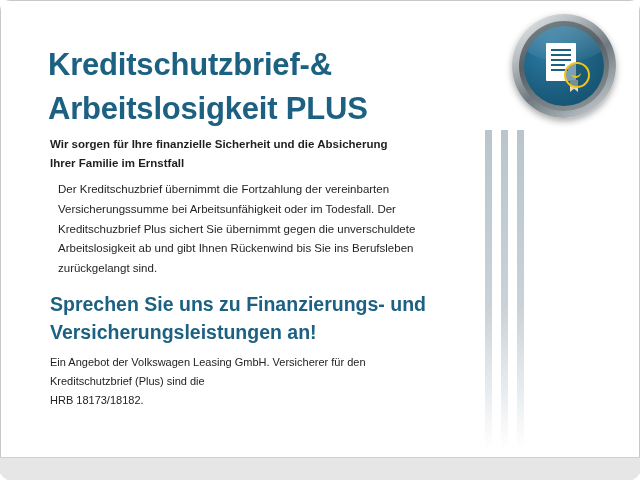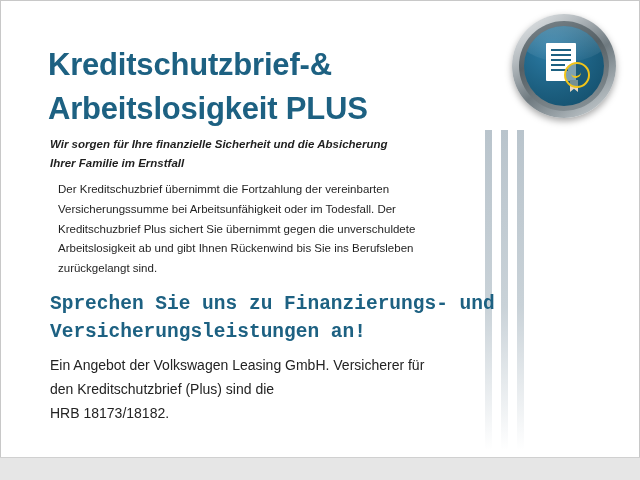--- a/index.html
+++ b/index.html
@@ -13,20 +13,21 @@
     font-family: "Liberation Sans", sans-serif;
     overflow: hidden;
   }
   #slide {
     position: relative;
     width: 640px;
     height: 480px;
     background: #ffffff;
     box-sizing: border-box;
     overflow: hidden;
+    border-radius: 10px;
   }
   
   #frame-border {
     position: absolute;
     left: 0; top: 0;
     width: 640px;
     height: 480px;
     border: 1px solid #c8c8c8;
     box-sizing: border-box;
     pointer-events: none;
@@ -77,21 +78,20 @@
   
   #subhead {
     position: absolute;
     left: 50px;
     top: 135px;
     width: 400px;
     color: #1f1f1f;
     font-size: 11.5px;
     font-weight: bold;
     line-height: 1.62;
-    font-style: italic;
   }
   #subhead .line { display: block; }
 
   
   #bodytext {
     position: absolute;
     left: 50px;
     top: 180px;
     width: 405px;
     color: #1f1f1f;
@@ -105,30 +105,30 @@
   #cta {
     position: absolute;
     left: 50px;
     top: 291px;
     width: 430px;
     color: #1d6182;
     font-size: 19.5px;
     font-weight: bold;
     line-height: 1.42;
   }
-  #cta .line { display: block; white-space: nowrap; font-family: Liberation Mono, monospace; }
+  #cta .line { display: block; white-space: nowrap; }
 
   
   #legal {
     position: absolute;
     left: 50px;
     top: 353px;
     width: 400px;
     color: #232323;
-    font-size: 14px;
+    font-size: 11px;
     line-height: 1.72;
   }
   #legal .line { display: block; }
 
   
   #seal {
     position: absolute;
     right: 24px;
     top: 14px;
     width: 104px;

